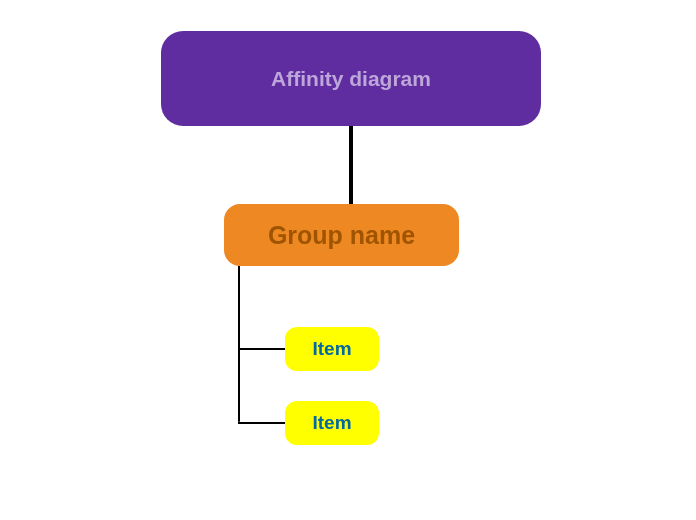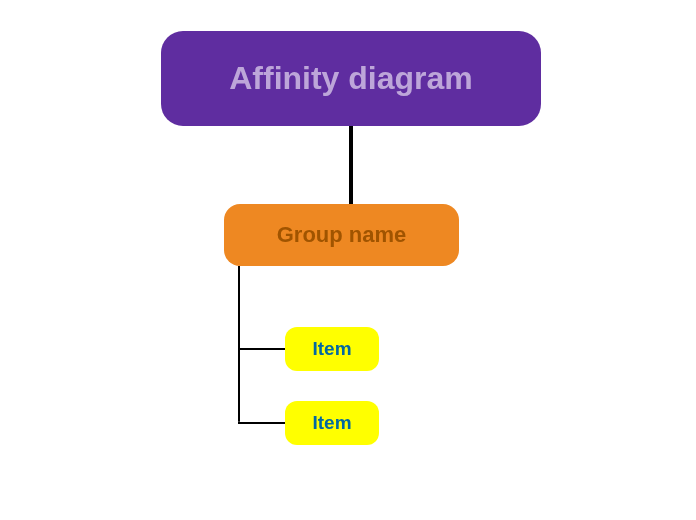--- a/index.html
+++ b/index.html
@@ -19,31 +19,31 @@
       justify-content: center;
       text-align: center;
     }
     .root-node {
       left: 161px;
       top: 31px;
       width: 380px;
       height: 95px;
       background: #5F2DA0;
       color: #BDA6D9;
-      font-size: 32px;
+      font-size: 21px;
       border-radius: 22px;
     }
     .group-node {
       left: 224px;
       top: 204px;
       width: 235px;
       height: 62px;
       background: #EE8822;
       color: #A05400;
-      font-size: 22px;
+      font-size: 25px;
       border-radius: 16px;
     }
     .item-node {
       width: 94px;
       height: 44px;
       background: #FFFF00;
       color: #0369a1;
       font-size: 19px;
       border-radius: 12px;
     }

